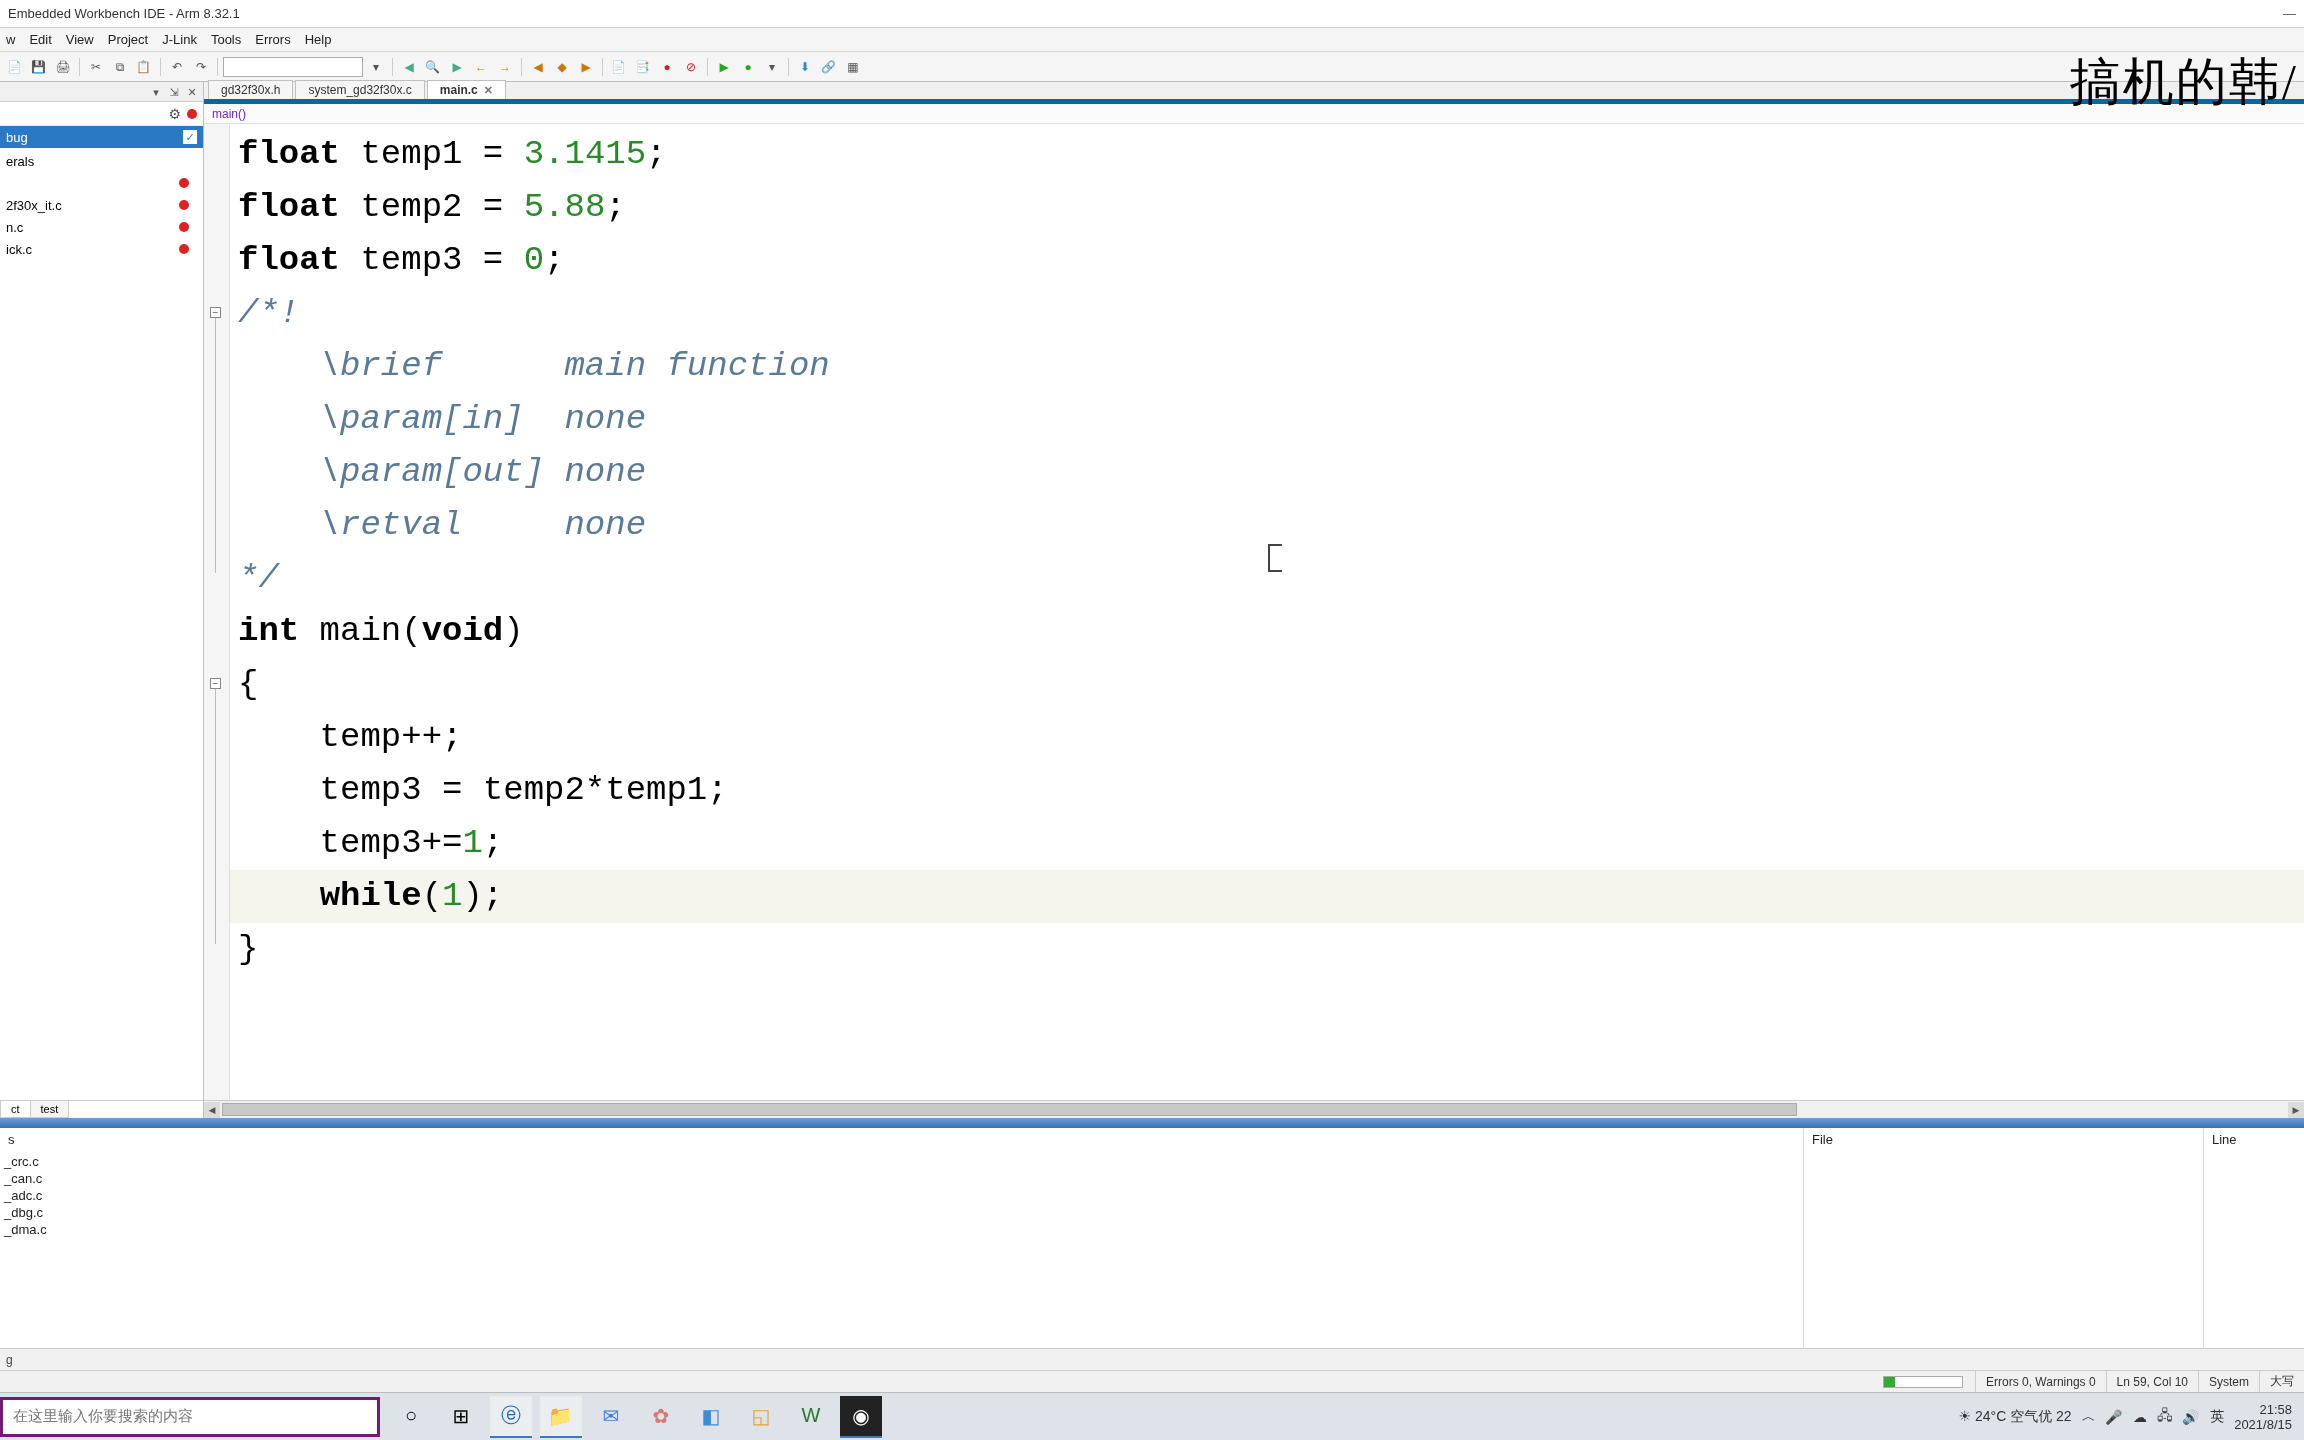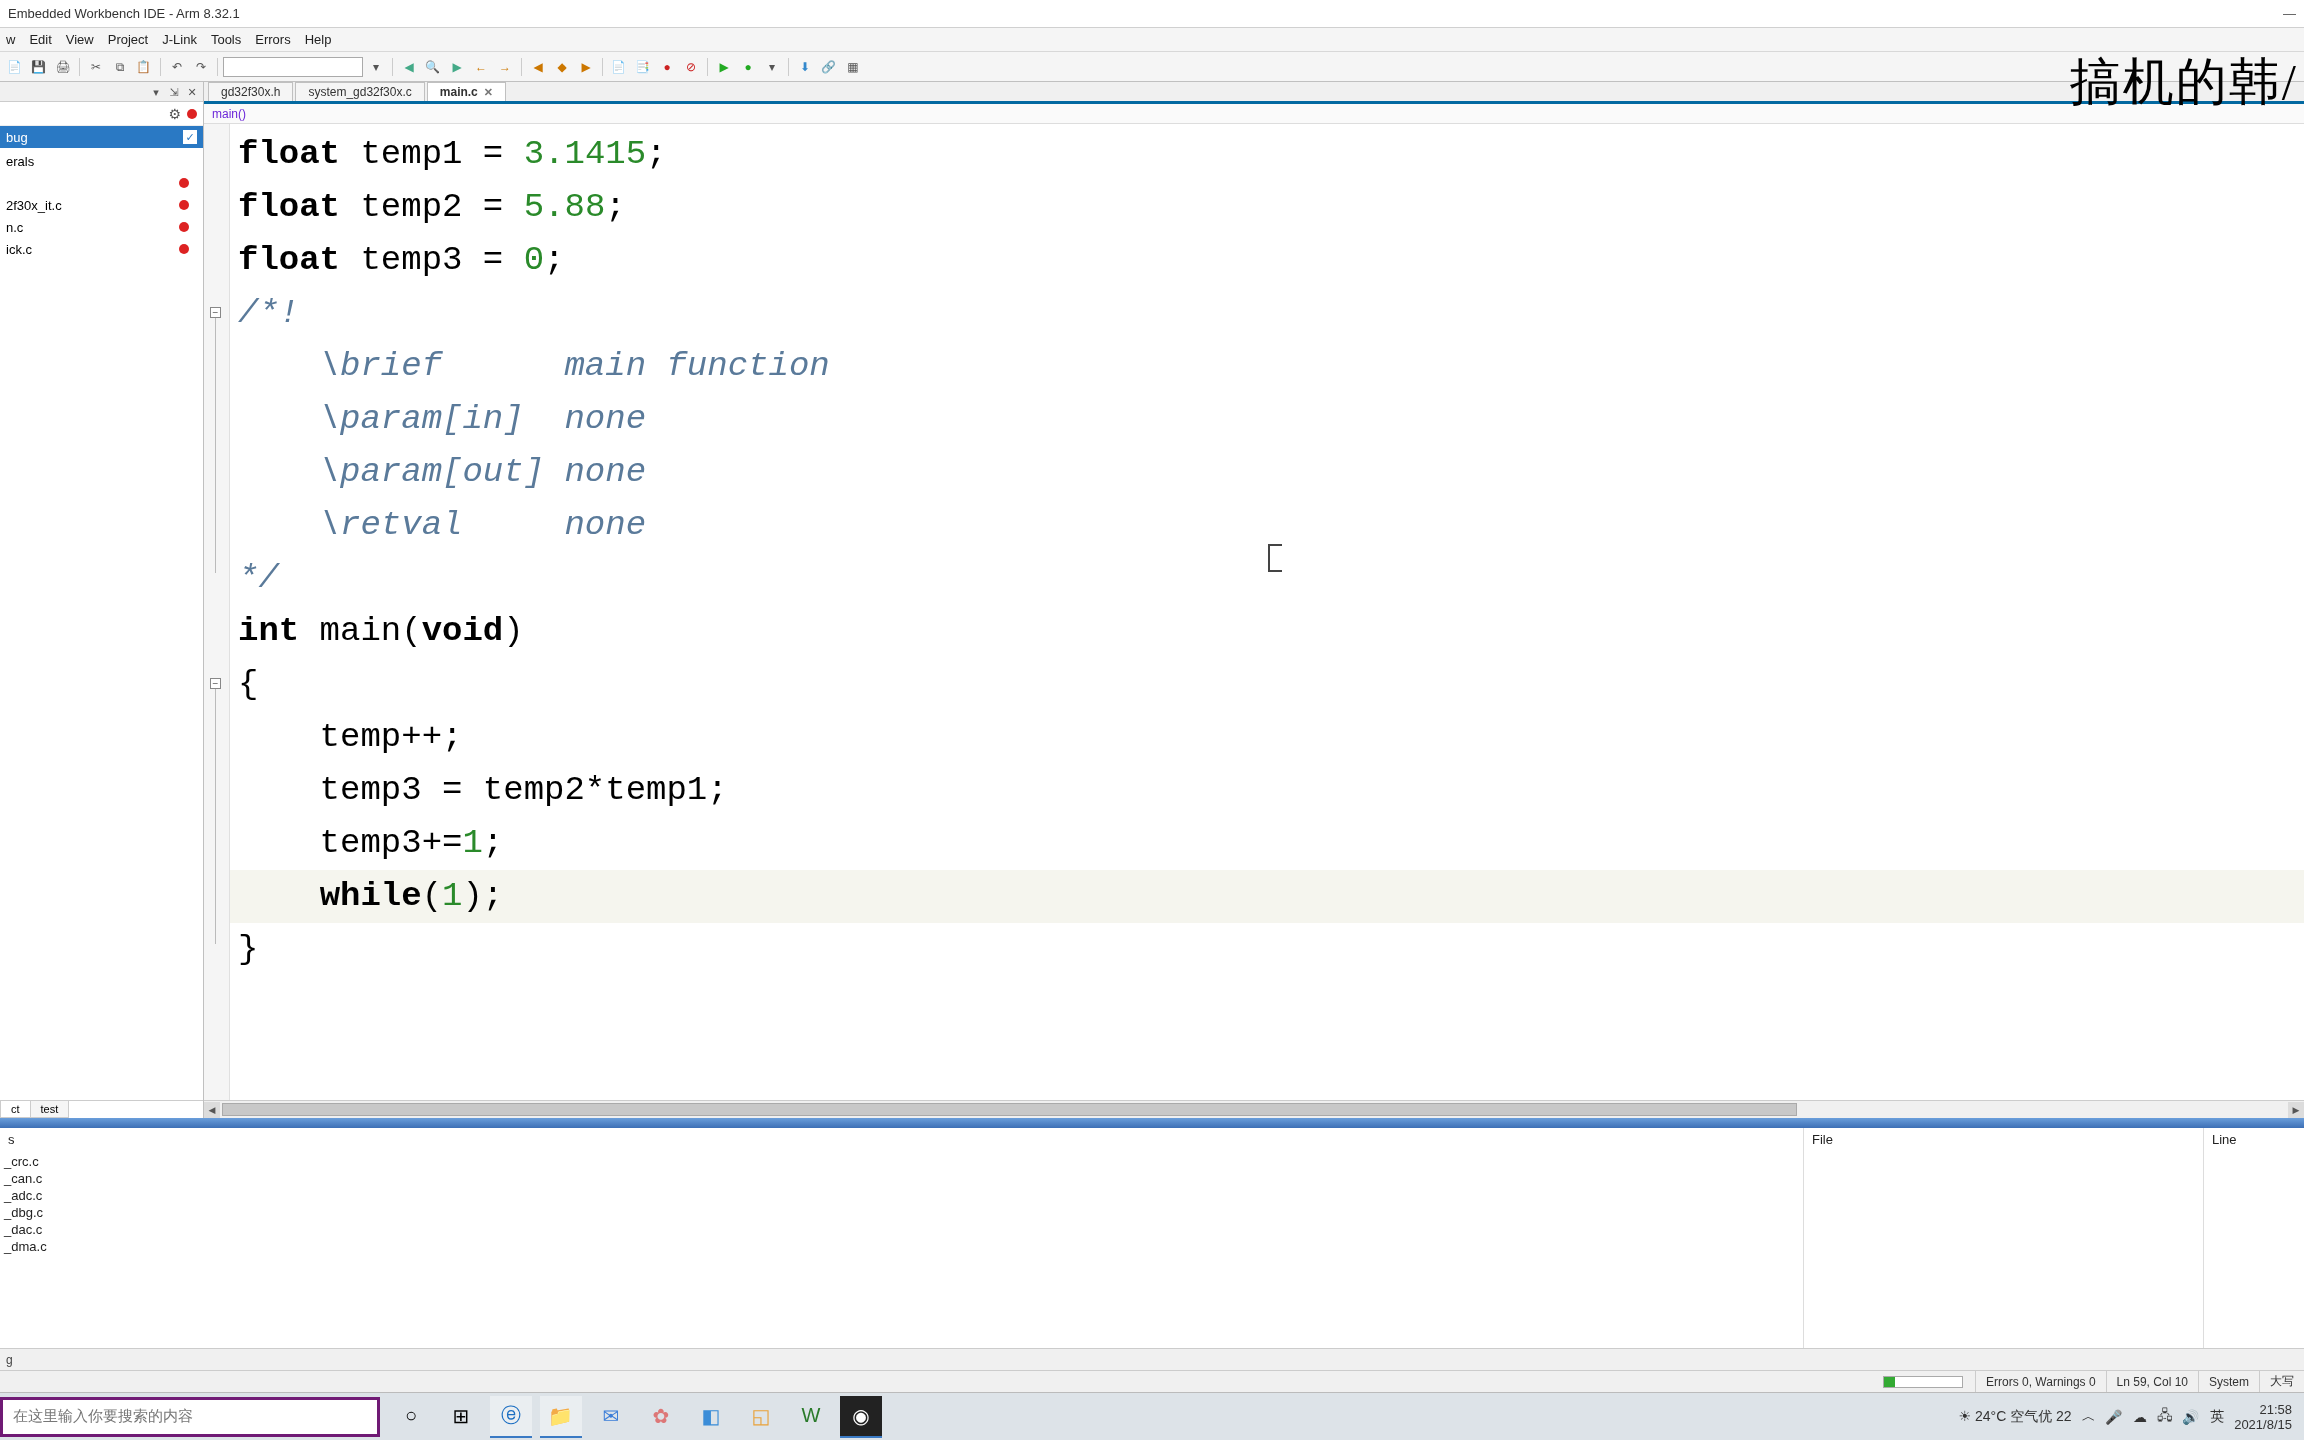--- a/index.html
+++ b/index.html
@@ -164,21 +164,21 @@
   display: flex;
   flex-direction: column;
   min-width: 0;
   background: #fff;
 }
 .ed-tabs {
   height: 22px;
   background: #f0f0f0;
   display: flex;
   align-items: flex-end;
-  border-bottom: 3px solid #0369a1;
+  border-bottom: 5px solid #0369a1;
   padding-left: 4px;
 }
 .ed-tab {
   padding: 2px 12px;
   border: 1px solid #c0c0c0;
   border-bottom: none;
   background: #f5f5f5;
   font-size: 12px;
   color: #333;
   margin-right: 2px;
@@ -519,21 +519,20 @@
 <div class="hsplit"></div>
 
 <div class="build-panel">
   <div class="build-col">
     <div class="build-hdr">s</div>
     <div class="build-list" id="build-list">
         <div class="build-item">_crc.c</div>
         <div class="build-item">_can.c</div>
         <div class="build-item">_adc.c</div>
         <div class="build-item">_dbg.c</div>
-        <div class="build-item">_dac.c</div>
         <div class="build-item">_dma.c</div>
       </div>
   </div>
   <div class="build-col">
     <div class="build-hdr">File</div>
   </div>
   <div class="build-col" style="border-right:none">
     <div class="build-hdr">Line</div>
   </div>
 </div>

